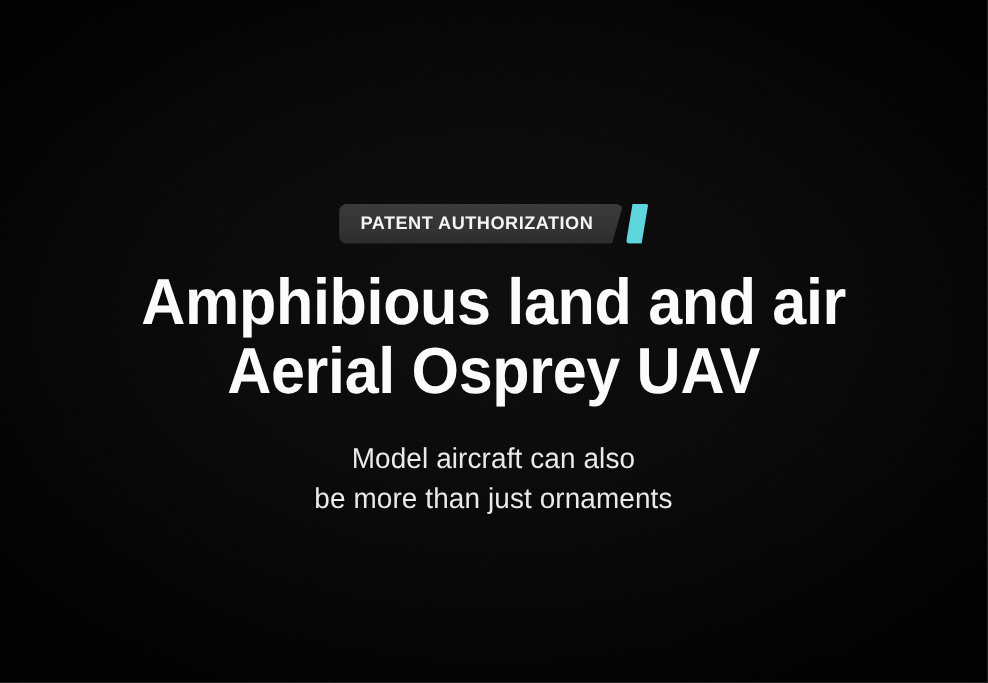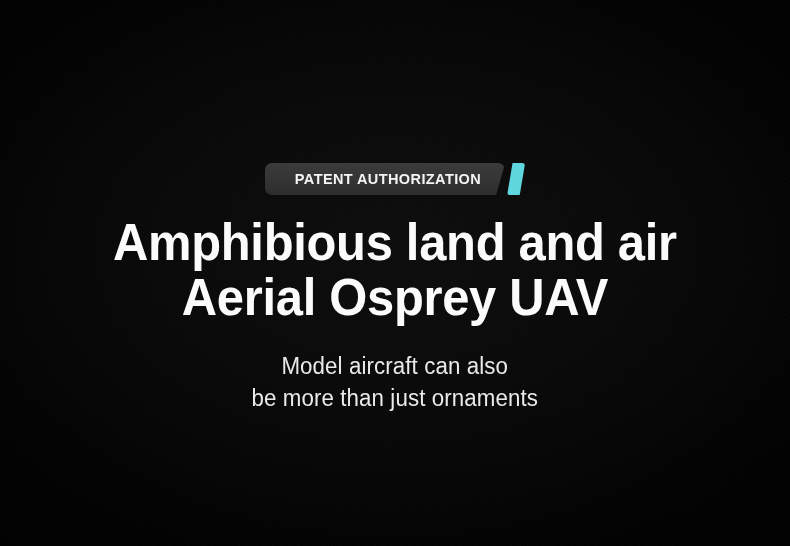--- a/index.html
+++ b/index.html
@@ -77,21 +77,21 @@
     display: flex;
     align-items: stretch;
     height: 32px;
     margin-bottom: 20px;
   }
   .badge-plate {
     position: relative;
     height: 32px;
     display: flex;
     align-items: center;
-    padding: 0 20px 0 30px;
+    padding: 0 20px 0 17px;
     background: linear-gradient(180deg, #3b3b3b 0%, #343434 55%, #2d2d2d 100%);
     border-radius: 7px;
     
     clip-path: polygon(0 0, 100% 0, calc(100% - 9px) 100%, 0 100%);
     padding-right: 24px;
   }
   .badge-label {
     font-family: "Liberation Sans", "DejaVu Sans", sans-serif;
     font-size: 14.5px;
     font-weight: 700;

